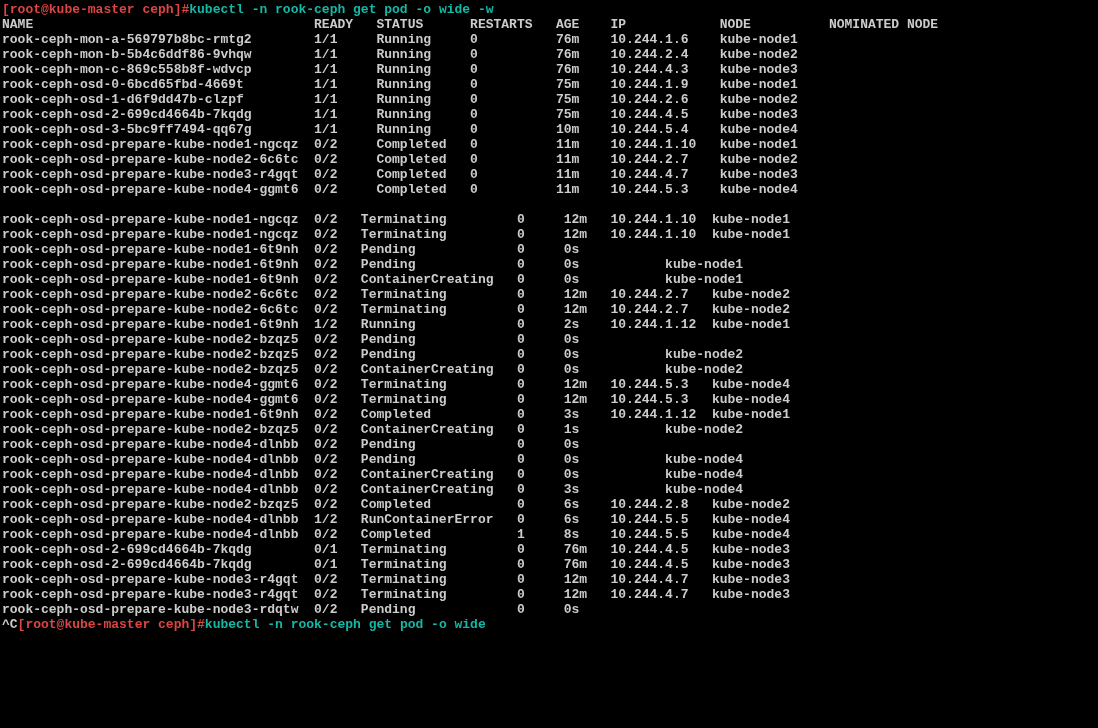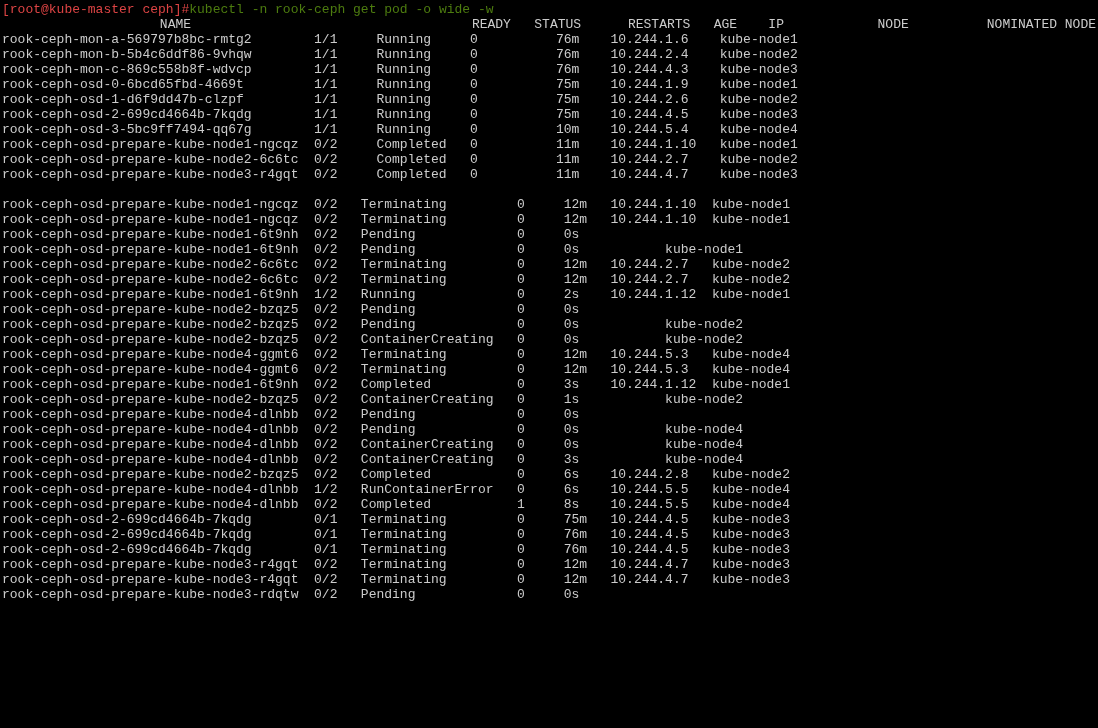--- a/index.html
+++ b/index.html
@@ -9,63 +9,65 @@
     font-family: "Consolas", "Monaco", "Courier New", monospace;
     font-size: 13px;
     line-height: 15px;
     padding: 2px;
     white-space: nowrap;
     width: 1098px;
     height: 728px;
     overflow: hidden;
   }
   .prompt-user { color: #d44; }
-  .prompt-cmd { color: #4d7c0f; }
+  .prompt-cmd { color: #14b8a6; }
   .row { display: block; }
-  span { white-space: pre; }
-  .hdr { color: #ccc; text-align: right; }
+  span { white-space: pre; font-weight: bold; }
+  .hdr { color: #ccc; }
 </style>
 </head>
 <body>
 
 <div id="terminal">
     <div class="row"><span style="color:#888"></span></div>
     <div class="row"><span class="prompt-user">[root@kube-master ceph]#</span><span class="prompt-cmd">kubectl -n rook-ceph get pod -o wide -w</span></div>
     <div class="row hdr"><span>NAME                                    READY   STATUS      RESTARTS   AGE    IP            NODE          NOMINATED NODE</span></div>
     <div class="row"><span>rook-ceph-mon-a-569797b8bc-rmtg2        1/1     Running     0          76m    10.244.1.6    kube-node1    <none></none></span></div>
     <div class="row"><span>rook-ceph-mon-b-5b4c6ddf86-9vhqw        1/1     Running     0          76m    10.244.2.4    kube-node2    <none></none></span></div>
     <div class="row"><span>rook-ceph-mon-c-869c558b8f-wdvcp        1/1     Running     0          76m    10.244.4.3    kube-node3    <none></none></span></div>
     <div class="row"><span>rook-ceph-osd-0-6bcd65fbd-4669t         1/1     Running     0          75m    10.244.1.9    kube-node1    <none></none></span></div>
     <div class="row"><span>rook-ceph-osd-1-d6f9dd47b-clzpf         1/1     Running     0          75m    10.244.2.6    kube-node2    <none></none></span></div>
     <div class="row"><span>rook-ceph-osd-2-699cd4664b-7kqdg        1/1     Running     0          75m    10.244.4.5    kube-node3    <none></none></span></div>
     <div class="row"><span>rook-ceph-osd-3-5bc9ff7494-qq67g        1/1     Running     0          10m    10.244.5.4    kube-node4    <none></none></span></div>
     <div class="row"><span>rook-ceph-osd-prepare-kube-node1-ngcqz  0/2     Completed   0          11m    10.244.1.10   kube-node1    <none></none></span></div>
     <div class="row"><span>rook-ceph-osd-prepare-kube-node2-6c6tc  0/2     Completed   0          11m    10.244.2.7    kube-node2    <none></none></span></div>
     <div class="row"><span>rook-ceph-osd-prepare-kube-node3-r4gqt  0/2     Completed   0          11m    10.244.4.7    kube-node3    <none></none></span></div>
+    <div class="row"><span>rook-ceph-osd-prepare-kube-node4-ggmt6  0/2     Completed   0          11m    10.244.5.3    kube-node4    <none></none></span></div>
     <div class="row"><span> </span></div>
     <div class="row"><span>rook-ceph-osd-prepare-kube-node1-ngcqz  0/2   Terminating         0     12m   10.244.1.10  kube-node1   <none></none></span></div>
     <div class="row"><span>rook-ceph-osd-prepare-kube-node1-ngcqz  0/2   Terminating         0     12m   10.244.1.10  kube-node1   <none></none></span></div>
     <div class="row"><span>rook-ceph-osd-prepare-kube-node1-6t9nh  0/2   Pending             0     0s    <none>       <none>       <none></none></none></none></span></div>
     <div class="row"><span>rook-ceph-osd-prepare-kube-node1-6t9nh  0/2   Pending             0     0s    <none>       kube-node1   <none></none></none></span></div>
+    <div class="row"><span>rook-ceph-osd-prepare-kube-node1-6t9nh  0/2   ContainerCreating   0     0s    <none>       kube-node1   <none></none></none></span></div>
     <div class="row"><span>rook-ceph-osd-prepare-kube-node2-6c6tc  0/2   Terminating         0     12m   10.244.2.7   kube-node2   <none></none></span></div>
     <div class="row"><span>rook-ceph-osd-prepare-kube-node2-6c6tc  0/2   Terminating         0     12m   10.244.2.7   kube-node2   <none></none></span></div>
     <div class="row"><span>rook-ceph-osd-prepare-kube-node1-6t9nh  1/2   Running             0     2s    10.244.1.12  kube-node1   <none></none></span></div>
     <div class="row"><span>rook-ceph-osd-prepare-kube-node2-bzqz5  0/2   Pending             0     0s    <none>       <none>       <none></none></none></none></span></div>
     <div class="row"><span>rook-ceph-osd-prepare-kube-node2-bzqz5  0/2   Pending             0     0s    <none>       kube-node2   <none></none></none></span></div>
     <div class="row"><span>rook-ceph-osd-prepare-kube-node2-bzqz5  0/2   ContainerCreating   0     0s    <none>       kube-node2   <none></none></none></span></div>
     <div class="row"><span>rook-ceph-osd-prepare-kube-node4-ggmt6  0/2   Terminating         0     12m   10.244.5.3   kube-node4   <none></none></span></div>
     <div class="row"><span>rook-ceph-osd-prepare-kube-node4-ggmt6  0/2   Terminating         0     12m   10.244.5.3   kube-node4   <none></none></span></div>
     <div class="row"><span>rook-ceph-osd-prepare-kube-node1-6t9nh  0/2   Completed           0     3s    10.244.1.12  kube-node1   <none></none></span></div>
     <div class="row"><span>rook-ceph-osd-prepare-kube-node2-bzqz5  0/2   ContainerCreating   0     1s    <none>       kube-node2   <none></none></none></span></div>
     <div class="row"><span>rook-ceph-osd-prepare-kube-node4-dlnbb  0/2   Pending             0     0s    <none>       <none>       <none></none></none></none></span></div>
     <div class="row"><span>rook-ceph-osd-prepare-kube-node4-dlnbb  0/2   Pending             0     0s    <none>       kube-node4   <none></none></none></span></div>
     <div class="row"><span>rook-ceph-osd-prepare-kube-node4-dlnbb  0/2   ContainerCreating   0     0s    <none>       kube-node4   <none></none></none></span></div>
     <div class="row"><span>rook-ceph-osd-prepare-kube-node4-dlnbb  0/2   ContainerCreating   0     3s    <none>       kube-node4   <none></none></none></span></div>
     <div class="row"><span>rook-ceph-osd-prepare-kube-node2-bzqz5  0/2   Completed           0     6s    10.244.2.8   kube-node2   <none></none></span></div>
     <div class="row"><span>rook-ceph-osd-prepare-kube-node4-dlnbb  1/2   RunContainerError   0     6s    10.244.5.5   kube-node4   <none></none></span></div>
     <div class="row"><span>rook-ceph-osd-prepare-kube-node4-dlnbb  0/2   Completed           1     8s    10.244.5.5   kube-node4   <none></none></span></div>
-    <div class="row"><span>rook-ceph-osd-2-699cd4664b-7kqdg        0/1   Terminating         0     75m   10.244.4.5   kube-node3   <none></none></span></div>
     <div class="row"><span>rook-ceph-osd-2-699cd4664b-7kqdg        0/1   Terminating         0     76m   10.244.4.5   kube-node3   <none></none></span></div>
     <div class="row"><span>rook-ceph-osd-2-699cd4664b-7kqdg        0/1   Terminating         0     76m   10.244.4.5   kube-node3   <none></none></span></div>
     <div class="row"><span>rook-ceph-osd-prepare-kube-node3-r4gqt  0/2   Terminating         0     12m   10.244.4.7   kube-node3   <none></none></span></div>
     <div class="row"><span>rook-ceph-osd-prepare-kube-node3-r4gqt  0/2   Terminating         0     12m   10.244.4.7   kube-node3   <none></none></span></div>
     <div class="row"><span>rook-ceph-osd-prepare-kube-node3-rdqtw  0/2   Pending             0     0s    <none>       <none>       <none></none></none></none></span></div>
+    <div class="row"><span>^C</span><span class="prompt-user">[root@kube-master ceph]#</span><span class="prompt-cmd">kubectl -n rook-ceph get pod -o wide</span></div>
   </div>
 
 </body></html>

